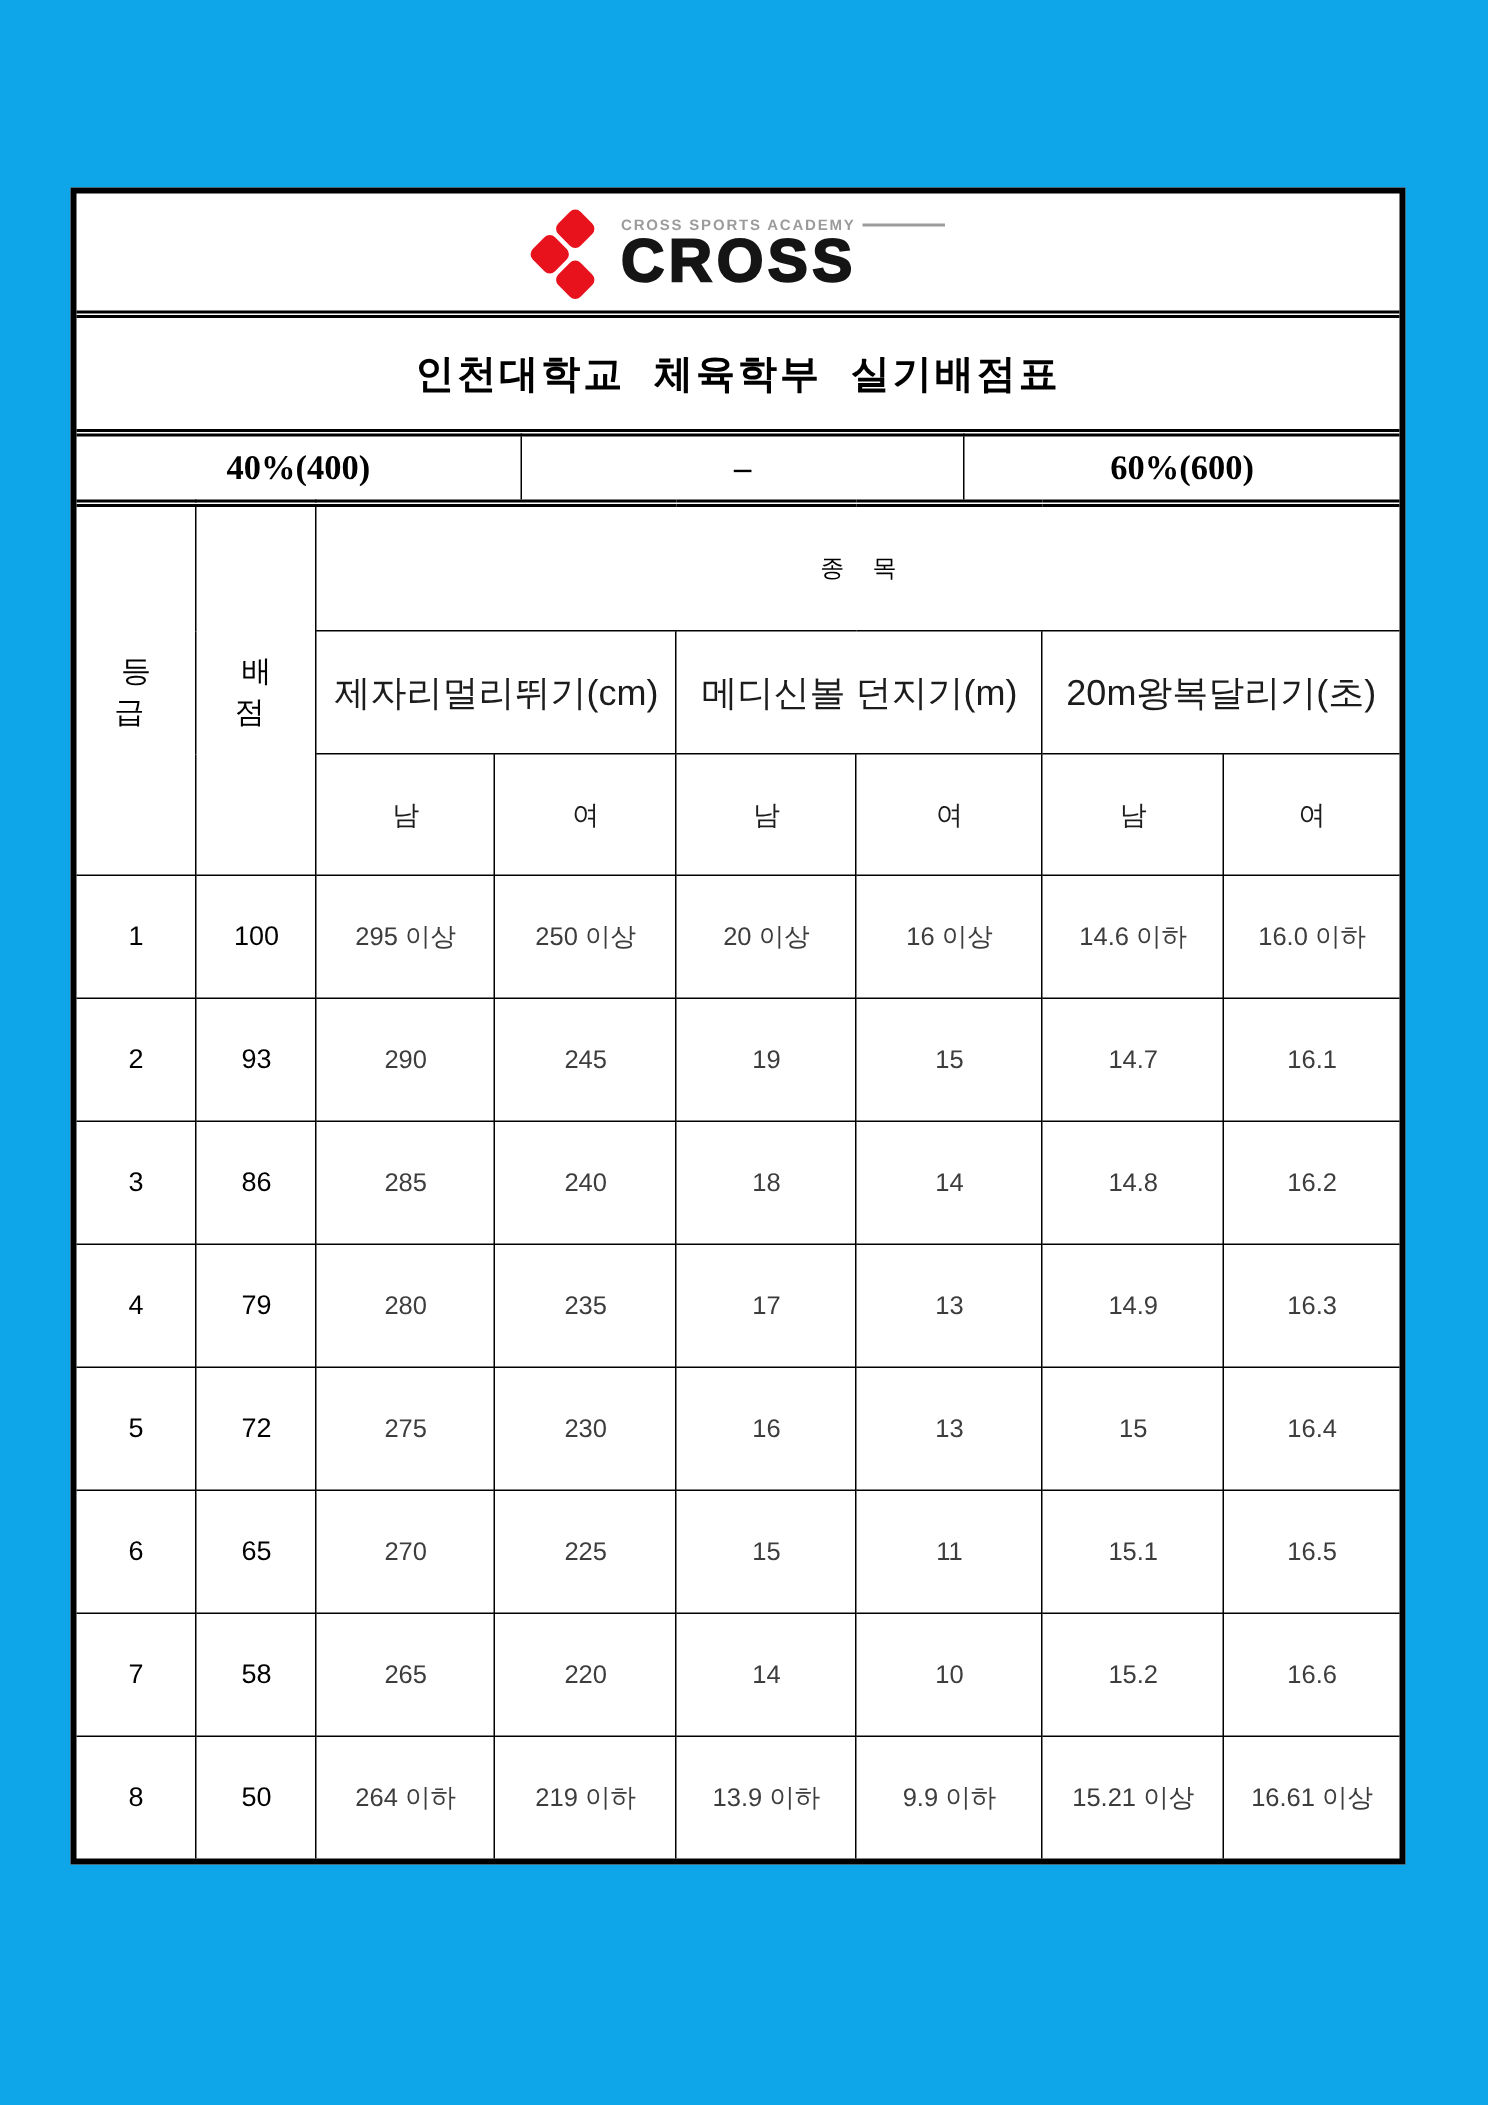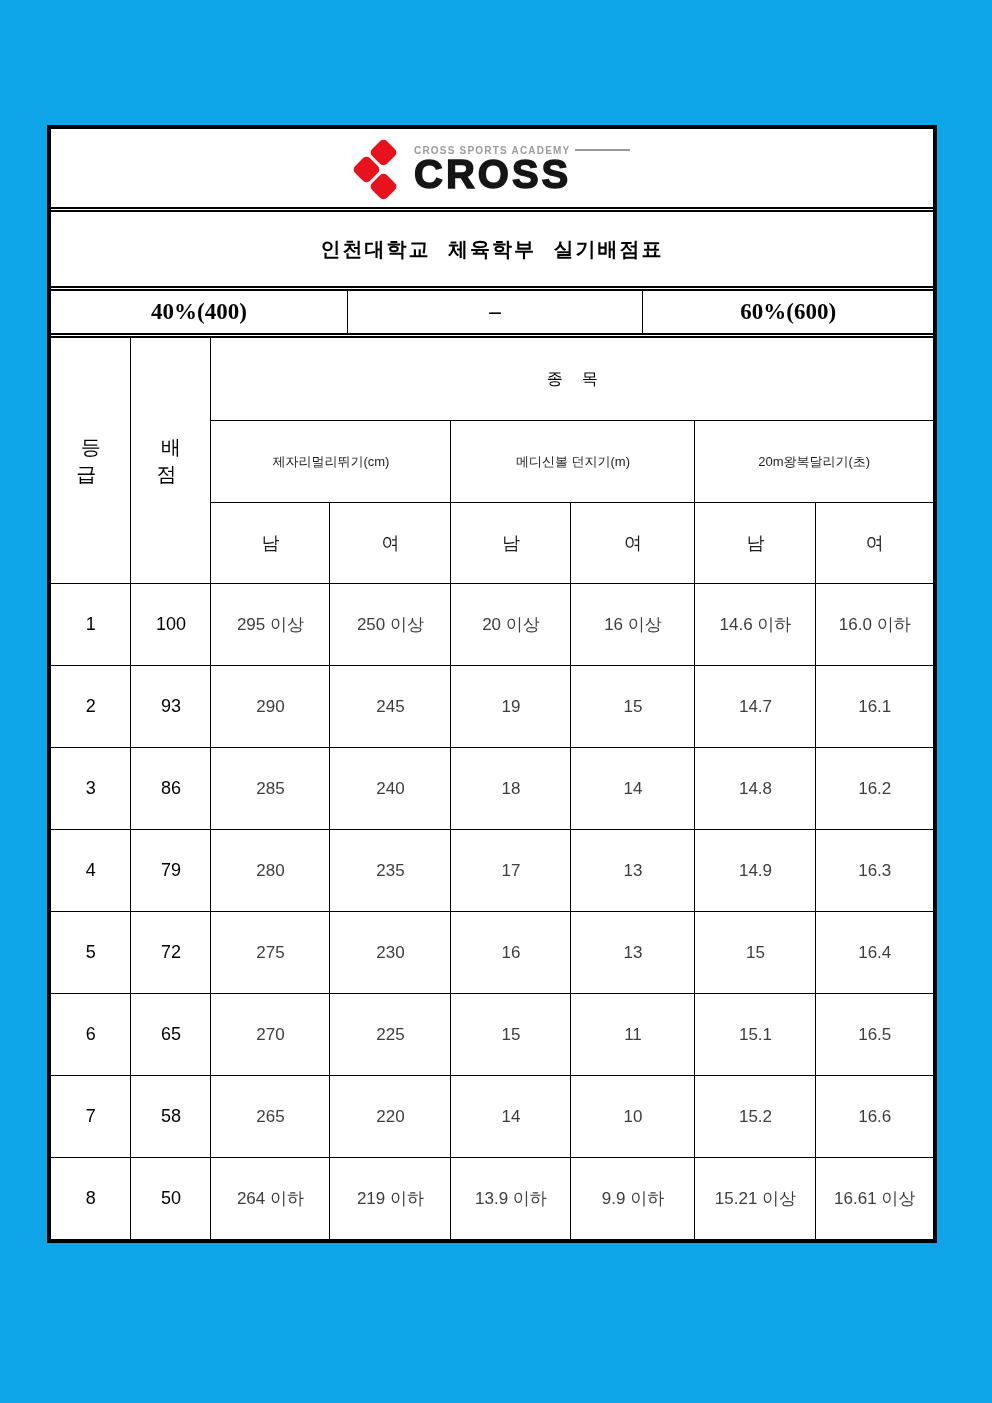--- a/index.html
+++ b/index.html
@@ -37,21 +37,21 @@
   .logo-line { flex:1; height:2px; background:#9b9b9b; margin-left:5px; }
   .wordmark {
     font-size:40px; line-height:0.86; font-weight:bold; color:#151515;
     letter-spacing:3px; -webkit-text-stroke:1.5px #151515;
   }
 
   
   .title-row {
     border-top:5px double #000;
     height:74px; display:flex; align-items:center; justify-content:center;
-    font-size:20px; font-weight:bold; letter-spacing:2px; word-spacing:10px;
+    font-size:26px; font-weight:bold; letter-spacing:2px; word-spacing:10px;
   }
 
   
   table { border-collapse:collapse; width:100%; table-layout:fixed; }
   .ratio-table { border-top:5px double #000; }
   .ratio-table td { border:1.5px solid #000; text-align:center; vertical-align:middle; }
   .ratio-table tr > td:first-child { border-left:none; }
   .ratio-table tr > td:last-child  { border-right:none; }
   .ratio-table tr:first-child td { border-top:none; }
   .ratio-table tr:last-child td  { border-bottom:none; }
@@ -67,21 +67,21 @@
     border:1.5px solid #000; text-align:center; vertical-align:middle;
     font-weight:normal; padding:0;
   }
   .main-table tr > *:first-child { border-left:none; }
   .main-table tr > *:last-child  { border-right:none; }
   .main-table thead tr:first-child > * { border-top:none; }
   .main-table tbody tr:last-child > * { border-bottom:none; }
   .spread { letter-spacing:0.45em; text-indent:0.45em; }
   .events-hdr { height:82px; font-size:16px; font-weight:bold; }
   .side-hdr { font-size:20px; font-weight:bold; }
-  .event-row th { height:81px; font-size:13px; color:#1c1c1c; }
+  .event-row th { height:81px; font-size:24px; color:#1c1c1c; }
   .gender-row th { height:80px; font-size:18px; color:#1c1c1c; }
   .main-table tbody td { height:81px; }
   .cell-grade, .cell-points { font-size:18px; font-weight:bold; color:#000; }
   .cell-value { font-size:17px; color:#3d3d3d; }
 </style>
 </head>
 <body>
 
 <div class="page">
   <div class="doc">

